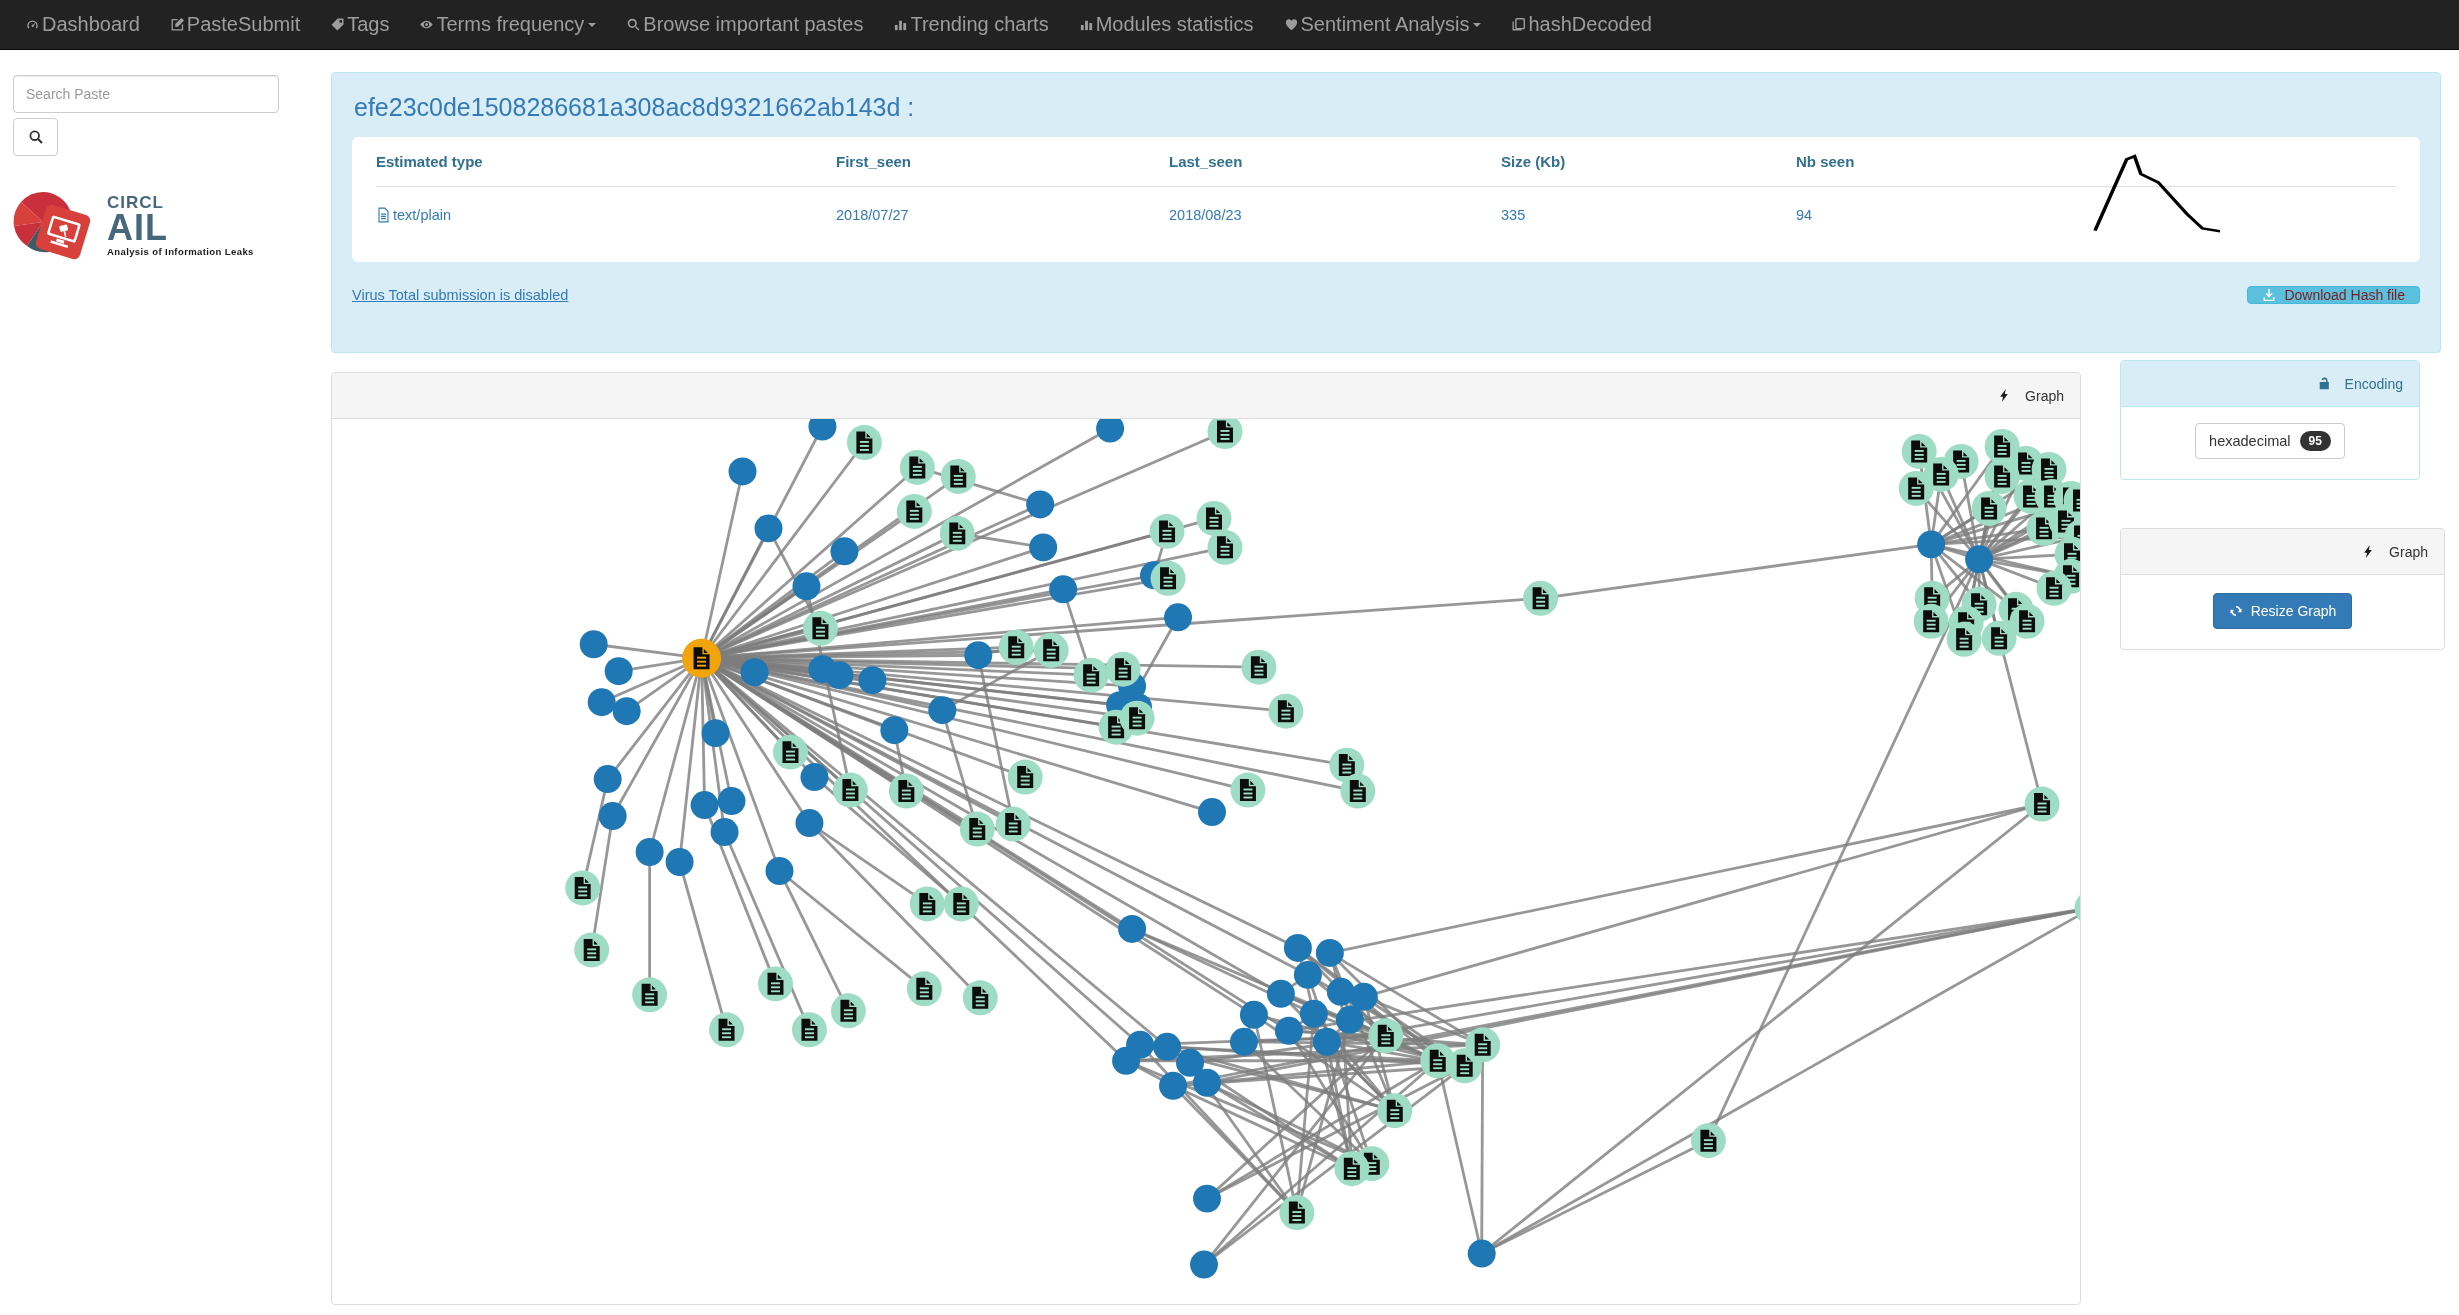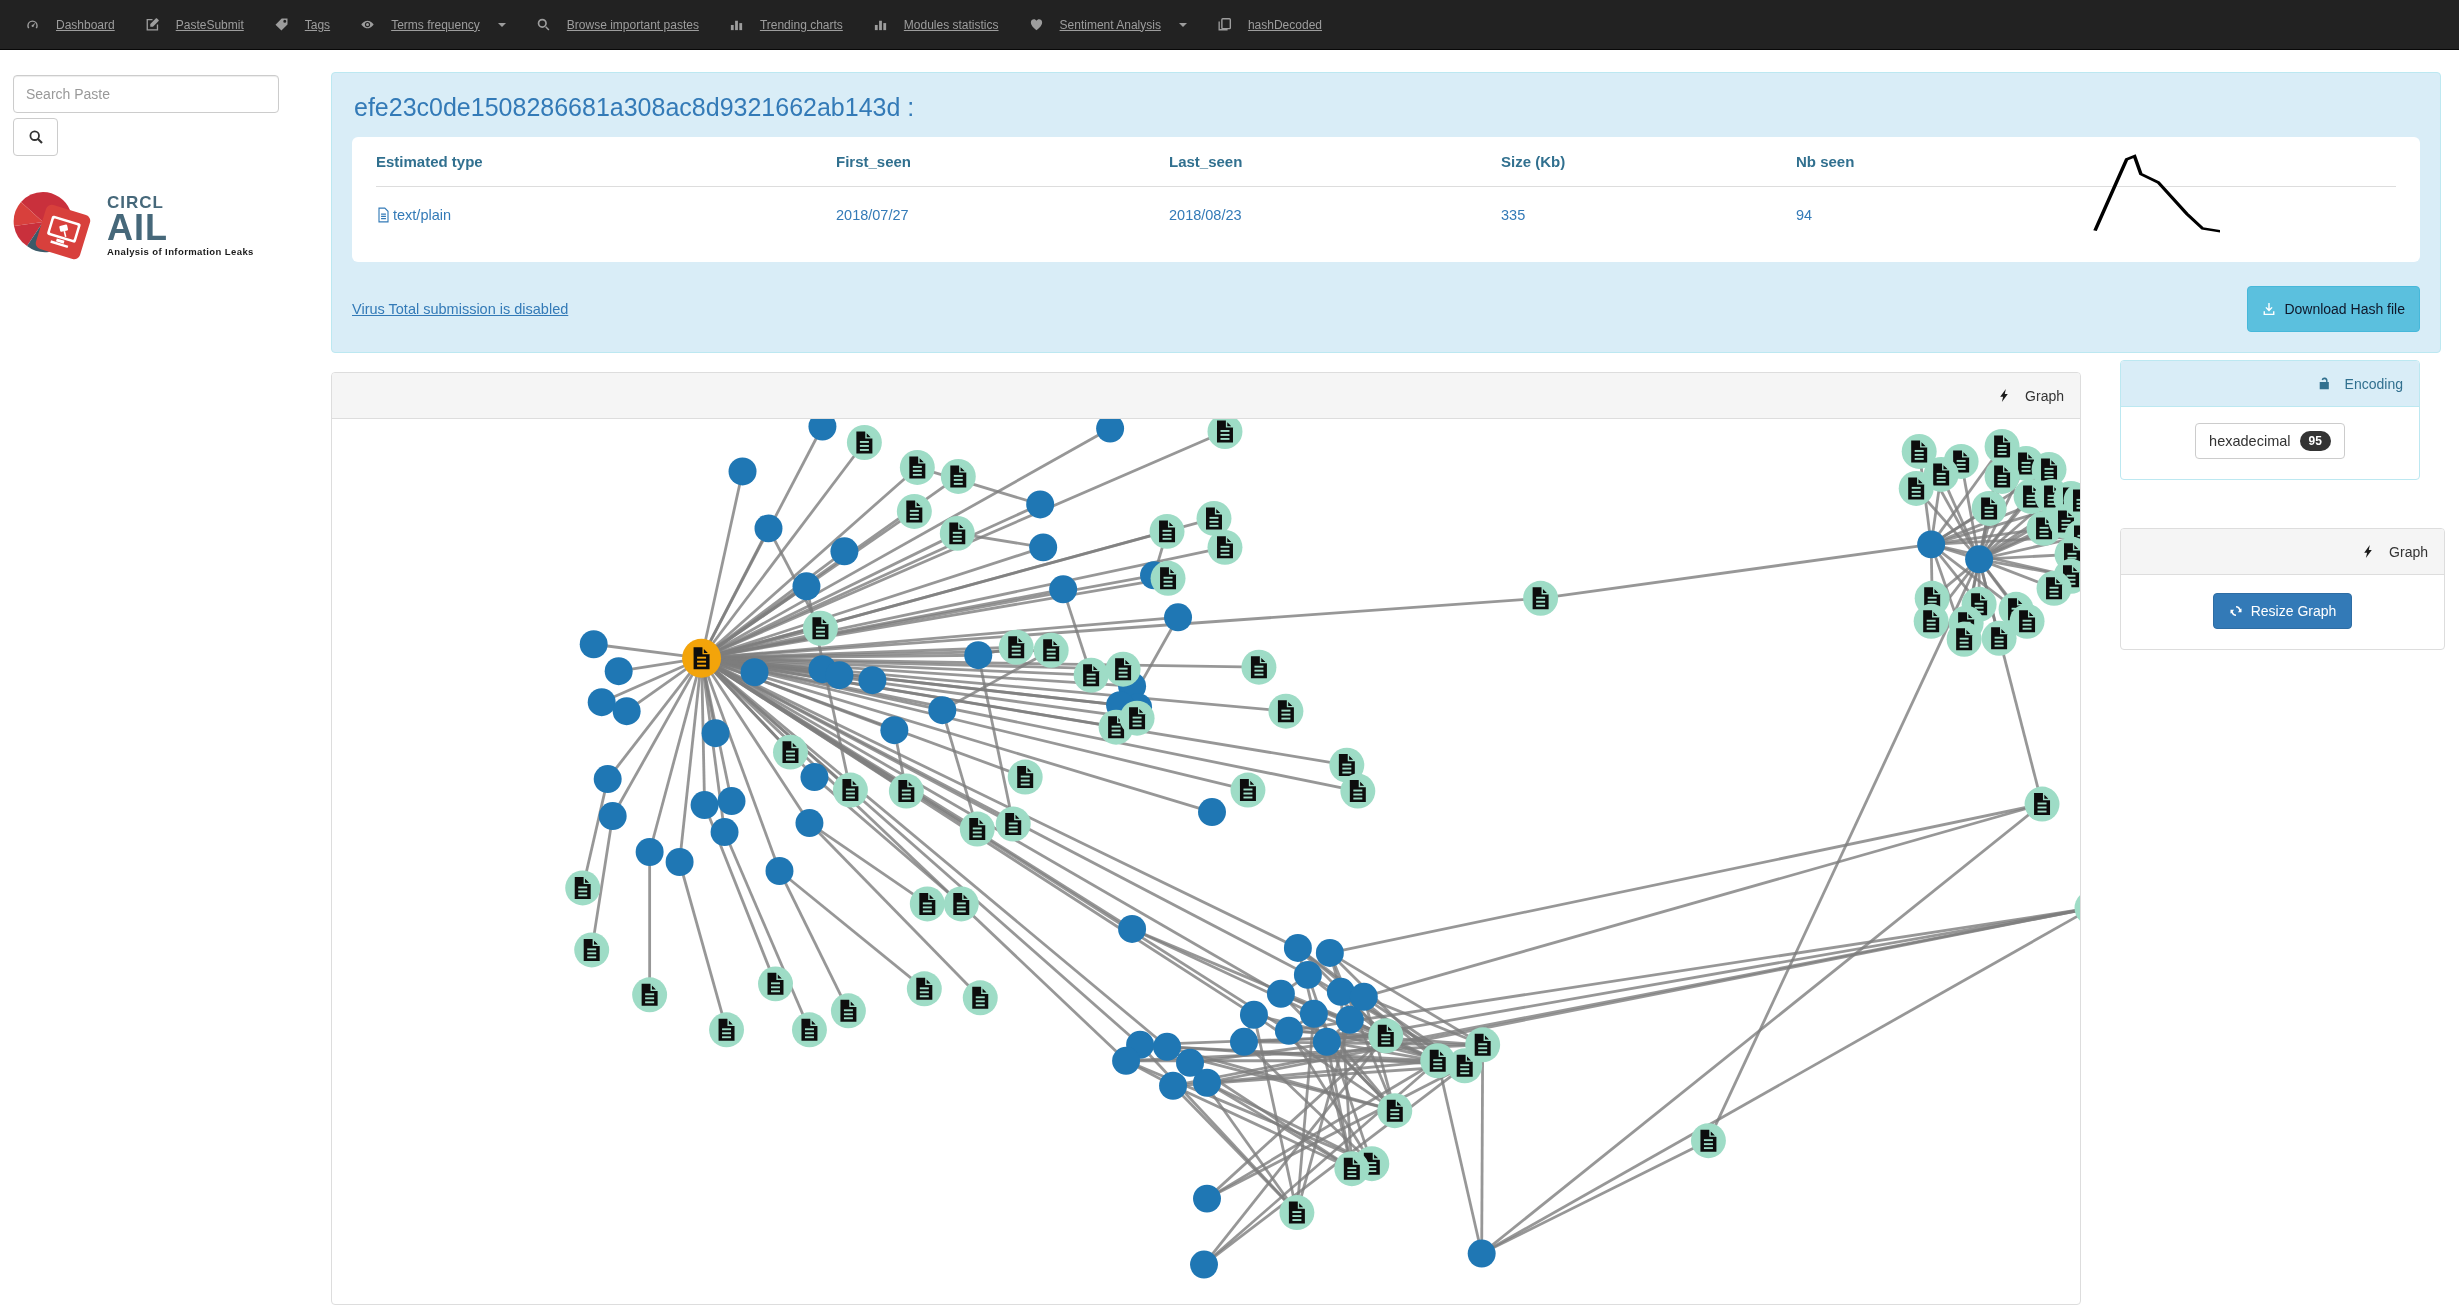--- a/index.html
+++ b/index.html
@@ -4,21 +4,21 @@
 <style>
   * { box-sizing: border-box; }
   html,body { margin:0; padding:0; }
   body {
     width:2459px; height:1315px; position:relative; overflow:hidden;
     background:#fff; font-family:"Liberation Sans", sans-serif;
   }
   
   .navbar { position:absolute; top:0; left:0; width:100%; height:50px;
     background:#222; border-bottom:1px solid #080808; display:flex; align-items:stretch; padding-left:10px; z-index:10;}
-  .nav-item { display:flex; align-items:center; gap:16px; padding:0 15px; color:#9d9d9d; font-size:12px; cursor:pointer; white-space:nowrap;text-decoration:underline;}
+  .nav-item { display:flex; align-items:center; gap:2px; padding:0 15px; color:#9d9d9d; font-size:20px; cursor:pointer; white-space:nowrap;}
   .nav-item svg { width:15px; height:15px; fill:#9d9d9d; flex:none; }
   .caret { display:inline-block; width:0; height:0; border-left:4px solid transparent; border-right:4px solid transparent; border-top:4px solid #9d9d9d; margin-left:2px;}
   
   .sidebar { position:absolute; top:50px; left:0; width:300px; bottom:0; padding:25px 13px 0 13px; background:#fff;}
   .search-input { width:266px; height:38px; border:1px solid #ccc; border-radius:4px; padding:0 12px;
     font-size:14px; color:#555; box-shadow: inset 0 1px 1px rgba(0,0,0,.075); outline:none; font-family:inherit;}
   .search-input::placeholder { color:#999; }
   .search-btn { margin-top:5px; width:45px; height:38px; background:#fff; border:1px solid #ccc; border-radius:4px; display:flex; align-items:center; justify-content:center; cursor:pointer;}
   .search-btn svg { width:16px; height:16px; stroke:#333; }
   .logo { margin-top:32px; display:flex; align-items:flex-start; gap:12px; cursor:pointer; }
@@ -34,21 +34,21 @@
   .trow.head { height:50px; border-bottom:1px solid #ddd; }
   .trow.vals { height:56px; }
   .th { font-size:15px; font-weight:bold; color:#31708f; }
   .td { font-size:14.5px; color:#337ab7; display:flex; align-items:center; gap:2px;}
   .td svg { width:15px; height:16px; color:#337ab7; flex:none;}
   .spark { position:absolute; left:1740px; top:14px; width:128px; height:90px; }
   .vt-row { display:flex; justify-content:space-between; align-items:center; margin-top:24px; }
   .vt-note { font-size:14.5px; color:#337ab7;text-decoration:underline; }
   .btn { display:inline-flex; align-items:center; gap:8px; border-radius:4px; font-size:14px; font-family:inherit; cursor:pointer; }
   .btn svg { width:14px; height:14px; fill:#fff; }
-  .btn-info { background:#5bc0de; border:1px solid #46b8da; color:#0f172a; padding:14px 14px; }
+  .btn-info { background:#5bc0de; border:1px solid #46b8da; color:#7f1d1d; padding:0 14px; }
   .btn-primary { background:#337ab7; border:1px solid #2e6da4; color:#fff; padding:9px 15px; }
   
   .panel { position:absolute; border-radius:4px; background:#fff; }
   .panel-default { border:1px solid #ddd; }
   .panel-info { border:1px solid #bce8f1; }
   .panel-head { height:46px; display:flex; align-items:center; gap:13px; padding:0 16px; font-size:14px;
     border-radius:3px 3px 0 0; border-bottom:1px solid transparent;justify-content:flex-end;}
   .panel-default > .panel-head { background:#f5f5f5; border-bottom-color:#ddd; color:#333; }
   .panel-info > .panel-head { background:#d9edf7; border-bottom-color:#bce8f1; color:#31708f; }
   .panel-head svg { width:15px; height:15px; }

